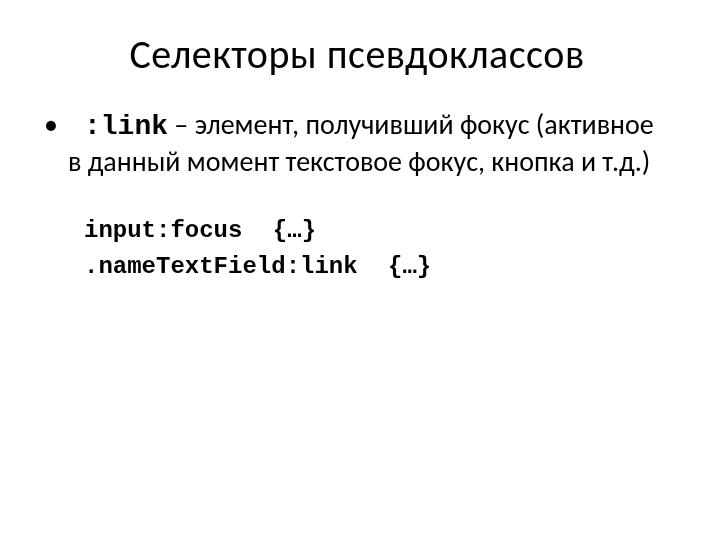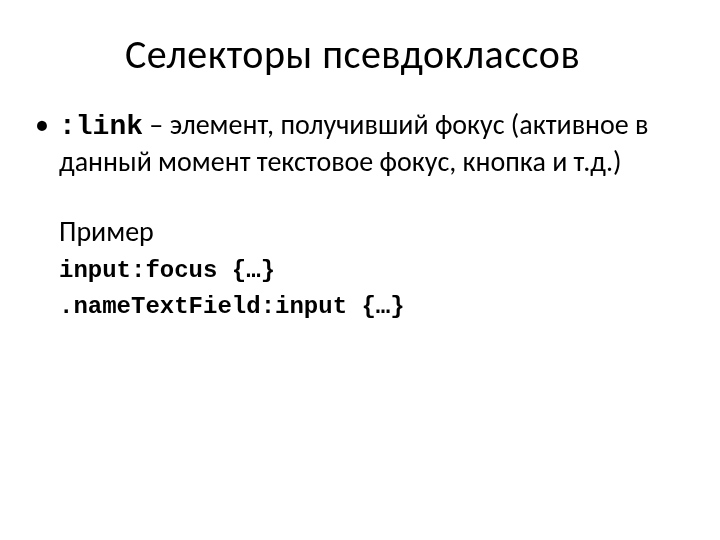--- a/index.html
+++ b/index.html
@@ -8,21 +8,21 @@
     width: 720px;
     height: 540px;
     background: #fff;
     font-family: Calibri, Arial, sans-serif;
     color: #000;
   }
   .slide {
     box-sizing: border-box;
     width: 720px;
     height: 540px;
-    padding: 20px 50px 30px 35px;
+    padding: 20px 50px 30px 44px;
   }
   .title {
     text-align: center;
     font-size: 40px;
     font-weight: 400;
     margin: 10px 0 28px 0;
     letter-spacing: 0.5px;
   }
   .bullet-row {
     display: flex;
@@ -37,20 +37,21 @@
     text-align: left;
     font-size: 28px;
     line-height: 1.25;
   }
   .bullet-text {
     flex: 1;
   }
   .code {
     font-family: "Courier New", Courier, monospace;
     font-weight: bold;
+    margin-left: 16px;
   }
   .example-label {
     font-size: 28px;
     line-height: 1.35;
     margin-left: 24px;
     margin-bottom: 2px;
   }
   .example-line {
     font-size: 24px;
     line-height: 1.35;
@@ -67,23 +68,22 @@
 
   <div class="bullet-row">
     <div class="bullet-dot">•</div>
     <div class="bullet-text">
       <span class="code">:link</span>
       <span> </span><span>–</span>
       <span> </span><span>элемент, получивший фокус (активное в данный момент текстовое фокус, кнопка и т.д.)</span>
     </div>
   </div>
 
-  <div class="example-label">Пример</div>
 
   <div class="example-line">
     <span class="code">input:focus</span><span class="code"> {…}</span>
   </div>
 
   <div class="example-line">
-    <span class="code">.nameTextField:input</span><span class="code"> {…}</span>
+    <span class="code">.nameTextField:link</span><span class="code"> {…}</span>
   </div>
 
 </div>
 
 </body></html>

